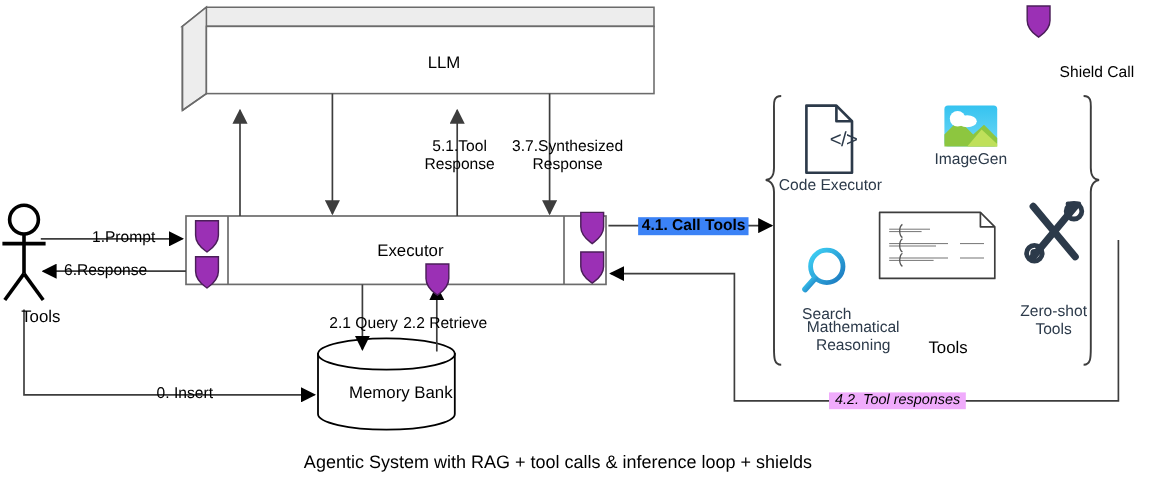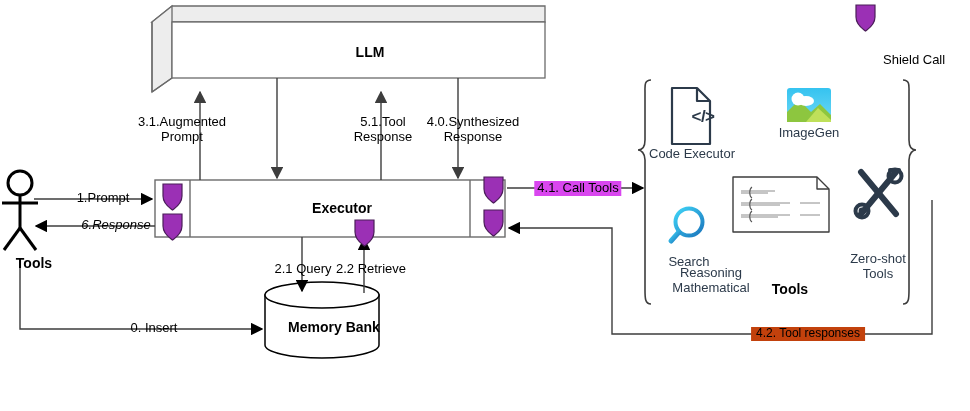--- a/index.html
+++ b/index.html
@@ -5,21 +5,21 @@
   html,body{margin:0;padding:0;background:#ffffff;}
   body{font-family:"Liberation Sans", sans-serif;}
   #stage{position:relative;width:970px;height:411px;background:#ffffff;overflow:hidden;}
   .lbl{position:absolute;font-family:"Liberation Sans", sans-serif;color:#000000;
        line-height:1.15;white-space:pre;}
   .ctr{text-align:center;transform:translateX(-50%);}
   svg.layer{position:absolute;left:0;top:0;width:970px;height:411px;overflow:visible;}
   .t12{font-size:12px;}
   .t13{font-size:13px;}
   .t14{font-size:14px;}
-  .bold{font-weight:bold;padding-left:24px;}
+  .bold{font-weight:normal;padding-left:24px;}
   .navy{color:#2c3a4a;}
 </style>
 </head>
 <body>
 
 <div id="stage">
 
   <svg class="layer" viewBox="0 0 970 411">
     <defs>
       <marker id="ah" markerWidth="9" markerHeight="9" refX="8" refY="4.5" orient="auto">
@@ -168,60 +168,57 @@
   <div class="lbl t14 bold ctr" style="left:330px;top:200px;">Executor</div>
 
   <div class="lbl t14 bold ctr" style="left:322px;top:319px;">Memory Bank</div>
 
   <div class="lbl t14 bold ctr" style="left:22px;top:255px;">Tools</div>
 
   <div class="lbl t14 bold ctr" style="left:778px;top:281px;">Tools</div>
 
   <div class="lbl t13 ctr" style="left:103px;top:191px;">1.Prompt</div>
 
-  <div class="lbl t13 ctr" style="left:116px;top:218px;font-style:italic;">6.Response</div>
+  <div class="lbl t13 ctr" style="left:88px;top:218px;">6.Response</div>
 
   <div class="lbl t13 ctr" style="left:154px;top:321px;">0. Insert</div>
 
   <div class="lbl t13 ctr" style="left:303px;top:262px;">2.1 Query</div>
 
   <div class="lbl t13 ctr" style="left:371px;top:262px;text-align:right;">2.2 Retrieve</div>
 
-  <div class="lbl t13 ctr" style="left: 182px; top: 115px; white-space: nowrap;">
-      <div>3.1.Augmented</div>
-      <div>Prompt</div>
-    </div>
 
 
   <div class="lbl t13 ctr" style="left: 383px; top: 115px; white-space: nowrap;">
       <div>5.1.Tool</div>
       <div>Response</div>
     </div>
 
   <div class="lbl t13 ctr" style="left: 473px; top: 115px; white-space: nowrap;">
-      <div>4.0.Synthesized</div>
+      <div>3.7.Synthesized</div>
       <div>Response</div>
     </div>
 
-  <div class="lbl t13 ctr" style="left:578px;top:181px;background:#d946ef;padding:0 3px;">4.1. Call Tools</div>
-
-  <div class="lbl t12 ctr" style="left:808px;top:327px;background:#c2410c;padding:0 5px;">4.2. Tool responses</div>
+  <div class="lbl t13 ctr" style="left:578px;top:181px;background:#3b82f6;padding:0 3px;font-weight:bold;">4.1. Call Tools</div>
+
+  <div class="lbl t12 ctr" style="left:748px;top:327px;background:#f0abfc;padding:0 5px;font-style:italic;">4.2. Tool responses</div>
 
   <div class="lbl t13 ctr navy" style="left:692px;top:147px;">Code Executor</div>
 
   <div class="lbl t13 ctr navy" style="left:809px;top:126px;">ImageGen</div>
 
   <div class="lbl t13 ctr navy" style="left:781px;top:236px;width:140px;margin-left:-70px;left:781px;transform:none;">
-    <span style="display:block;text-align:center;margin-left:-70px;width:140px;"><div>Reasoning</div><div>Mathematical</div></span>
+    <span style="display:block;text-align:center;margin-left:-70px;width:140px;"><div>Mathematical</div><div>Reasoning</div></span>
   </div>
 
   <div class="lbl t13 ctr navy" style="left:878px;top:222px;width:80px;margin-left:-40px;transform:none;text-align:center;">
     <span style="display:block;"><div>Zero-shot</div><div>Tools</div></span>
   </div>
 
   <div class="lbl t13 ctr navy" style="left:689px;top:255px;">Search</div>
 
   <div class="lbl bold navy ctr" style="left:691px;top:107px;font-size:17px;letter-spacing:-0.5px;">&lt;/&gt;</div>
 
   <div class="lbl t13" style="left:883px;top:9px;margin-top:44px;">Shield Call</div>
 
+  <div class="lbl ctr" style="left:465px;top:377px;font-size:15px;">Agentic System with RAG + tool calls &amp; inference loop + shields</div>
 
 </div>
 
 </body></html>

